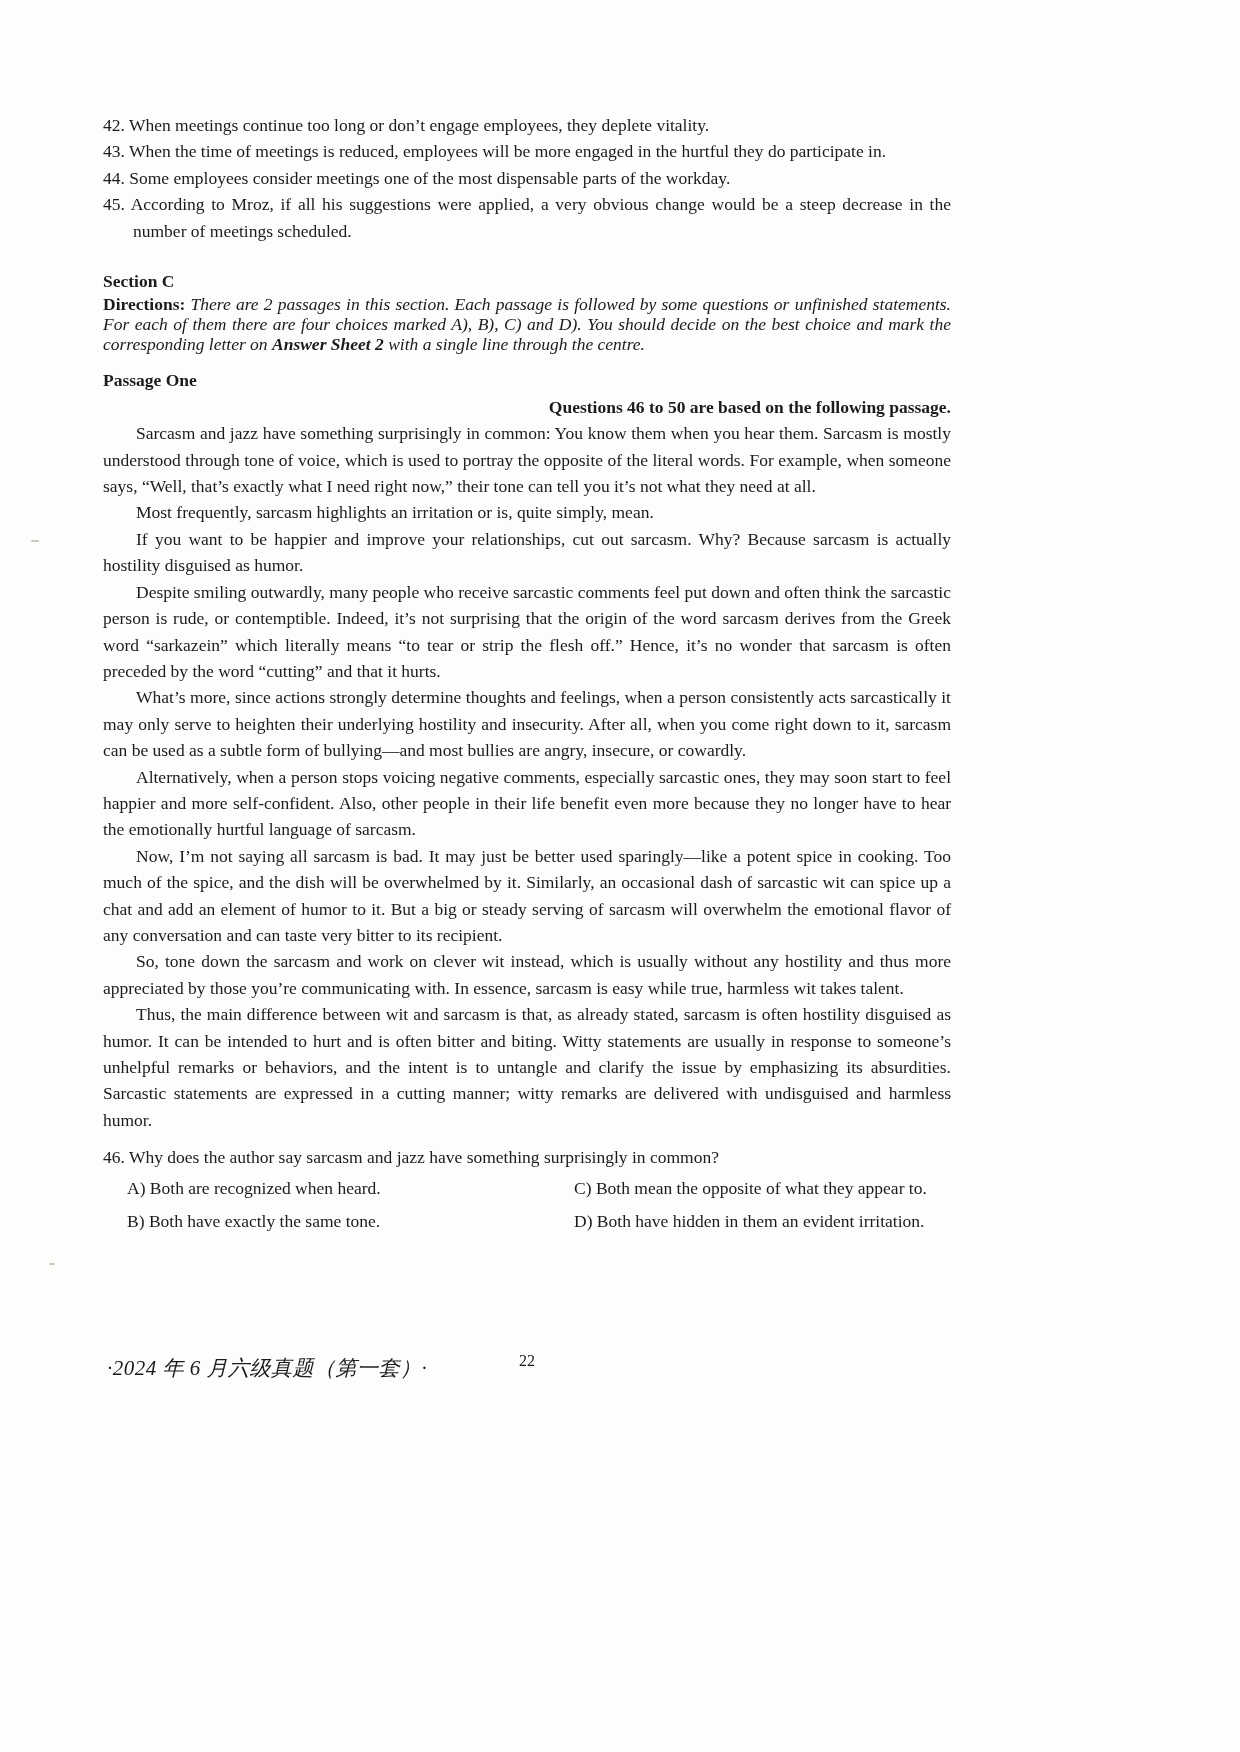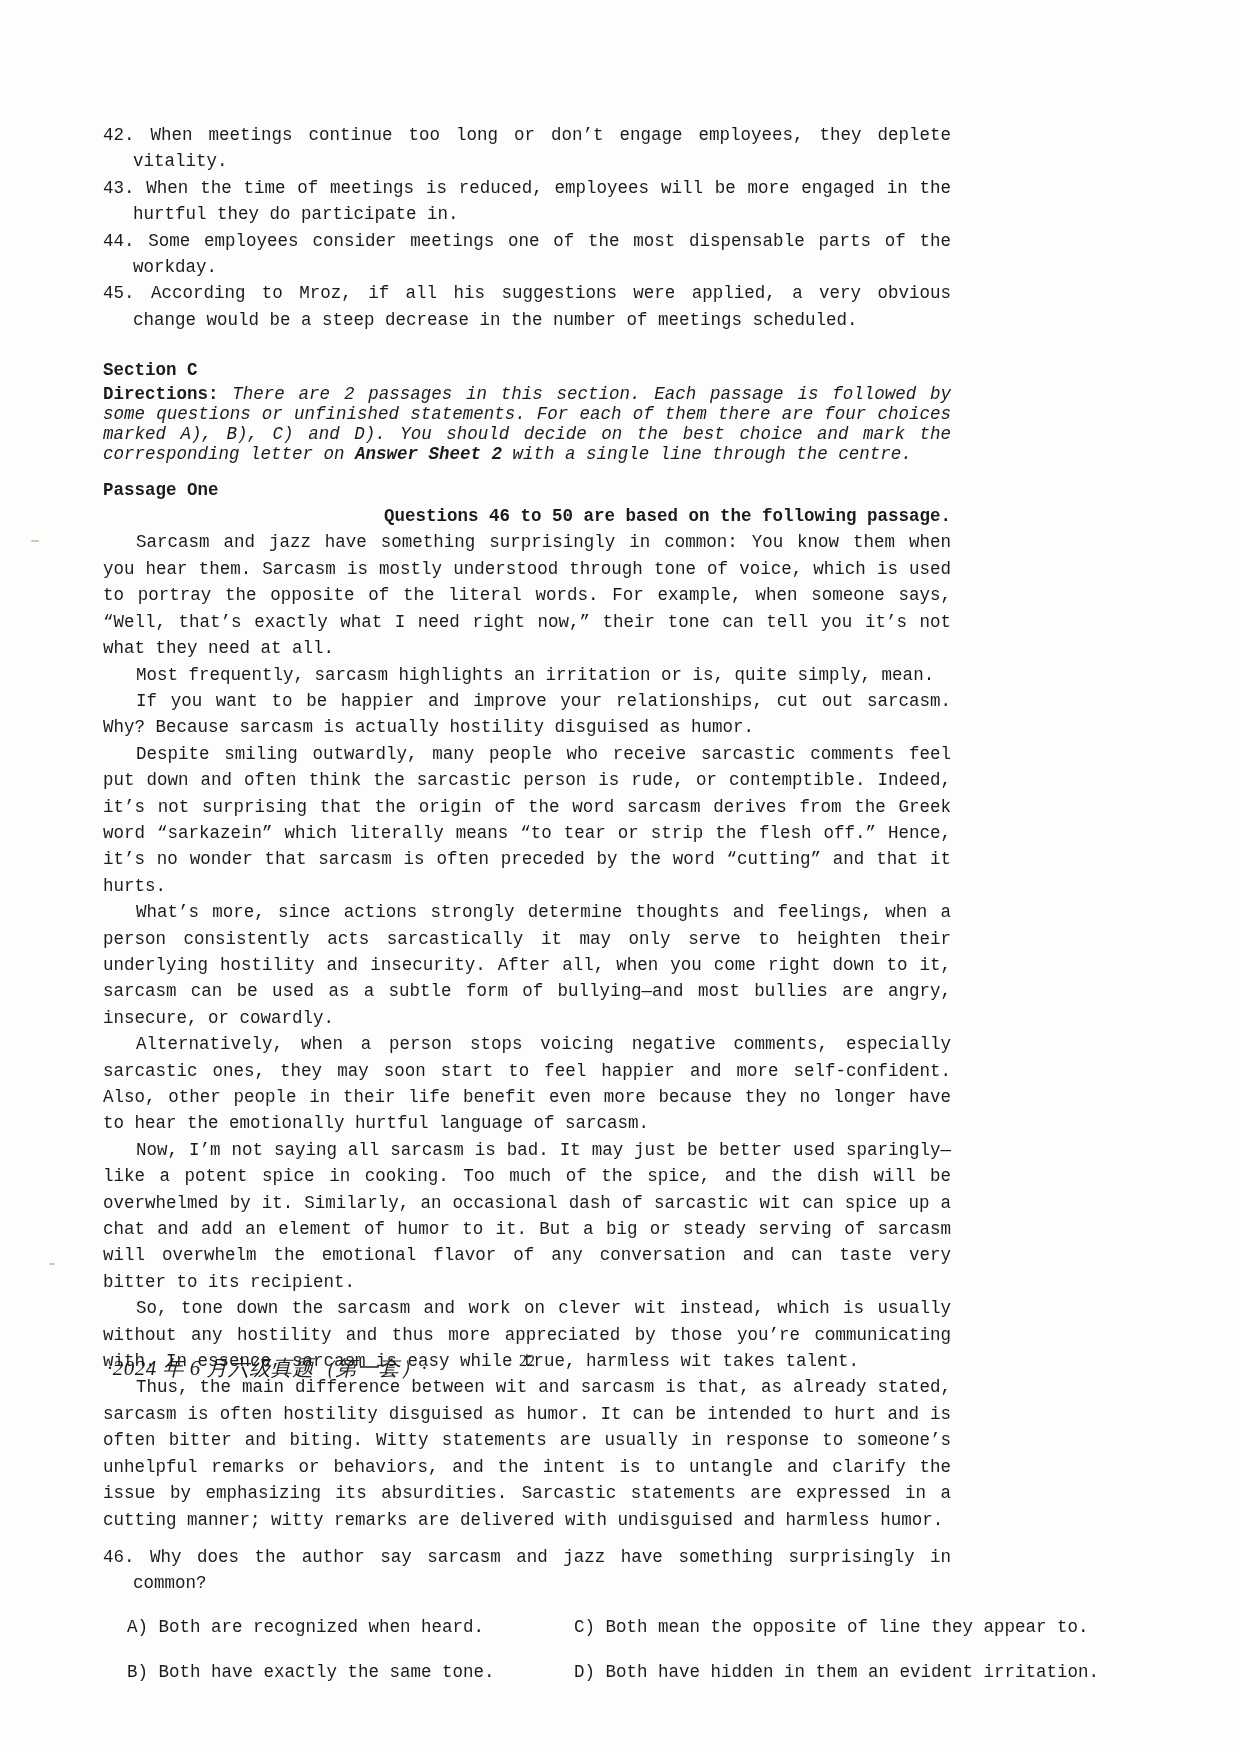--- a/index.html
+++ b/index.html
@@ -15,25 +15,24 @@
   }
   .page {
     position: relative;
     width: 1240px;
     height: 1752px;
     overflow: hidden;
   }
   .content {
     position: absolute;
     left: 103px;
-    top: 122px;
+    top: 112px;
     width: 848px;
     font-size: 17.5px;
     line-height: 26.4px;
-    font-family: Liberation Mono, monospace;
   }
   p { margin: 0; }
   .hang {
     padding-left: 30px;
     text-indent: -30px;
     text-align: justify;
   }
   .num { white-space: nowrap; }
   .statements { margin-bottom: 24px; }
   .section-heading {
@@ -56,23 +55,23 @@
     text-align: right;
   }
   .para {
     text-indent: 33px;
     text-align: justify;
   }
   .q-block { margin-top: 11px; }
   .options {
     display: grid;
     grid-template-columns: 447px 1fr;
-    row-gap: 16px;
+    row-gap: 4px;
     padding-left: 24px;
-    margin-top: 16px;
+    margin-top: 3px;
     line-height: 29px;
   }
   .option { white-space: nowrap; }
   .footer {
     position: absolute;
     left: 103px;
     top: 1352px;
     width: 848px;
     height: 24px;
   }
@@ -134,21 +133,21 @@
       <p class="para">Alternatively, when a person stops voicing negative comments, especially sarcastic ones, they may soon start to feel happier and more self-confident. Also, other people in their life benefit even more because they no longer have to hear the emotionally hurtful language of sarcasm.</p>
       <p class="para">Now, I’m not saying all sarcasm is bad. It may just be better used sparingly—like a potent spice in cooking. Too much of the spice, and the dish will be overwhelmed by it. Similarly, an occasional dash of sarcastic wit can spice up a chat and add an element of humor to it. But a big or steady serving of sarcasm will overwhelm the emotional flavor of any conversation and can taste very bitter to its recipient.</p>
       <p class="para">So, tone down the sarcasm and work on clever wit instead, which is usually without any hostility and thus more appreciated by those you’re communicating with. In essence, sarcasm is easy while true, harmless wit takes talent.</p>
       <p class="para">Thus, the main difference between wit and sarcasm is that, as already stated, sarcasm is often hostility disguised as humor. It can be intended to hurt and is often bitter and biting. Witty statements are usually in response to someone’s unhelpful remarks or behaviors, and the intent is to untangle and clarify the issue by emphasizing its absurdities. Sarcastic statements are expressed in a cutting manner; witty remarks are delivered with undisguised and harmless humor.</p>
     </section>
 
     <section class="q-block">
       <p class="hang"><span class="num">46.</span> <span>Why does the author say sarcasm and jazz have something surprisingly in common?</span></p>
       <div class="options">
         <div class="option"><span class="opt-label">A)</span> <span>Both are recognized when heard.</span></div>
-        <div class="option"><span class="opt-label">C)</span> <span>Both mean the opposite of line they appear to.</span></div>
+        <div class="option"><span class="opt-label">C)</span> <span>Both mean the opposite of what they appear to.</span></div>
         <div class="option"><span class="opt-label">B)</span> <span>Both have exactly the same tone.</span></div>
         <div class="option"><span class="opt-label">D)</span> <span>Both have hidden in them an evident irritation.</span></div>
       </div>
     </section>
 
   </main>
 
   <footer class="footer">
     <span class="footer-left">·2024 年 6 月六级真题（第一套）·</span>
     <span class="footer-page">22</span>

